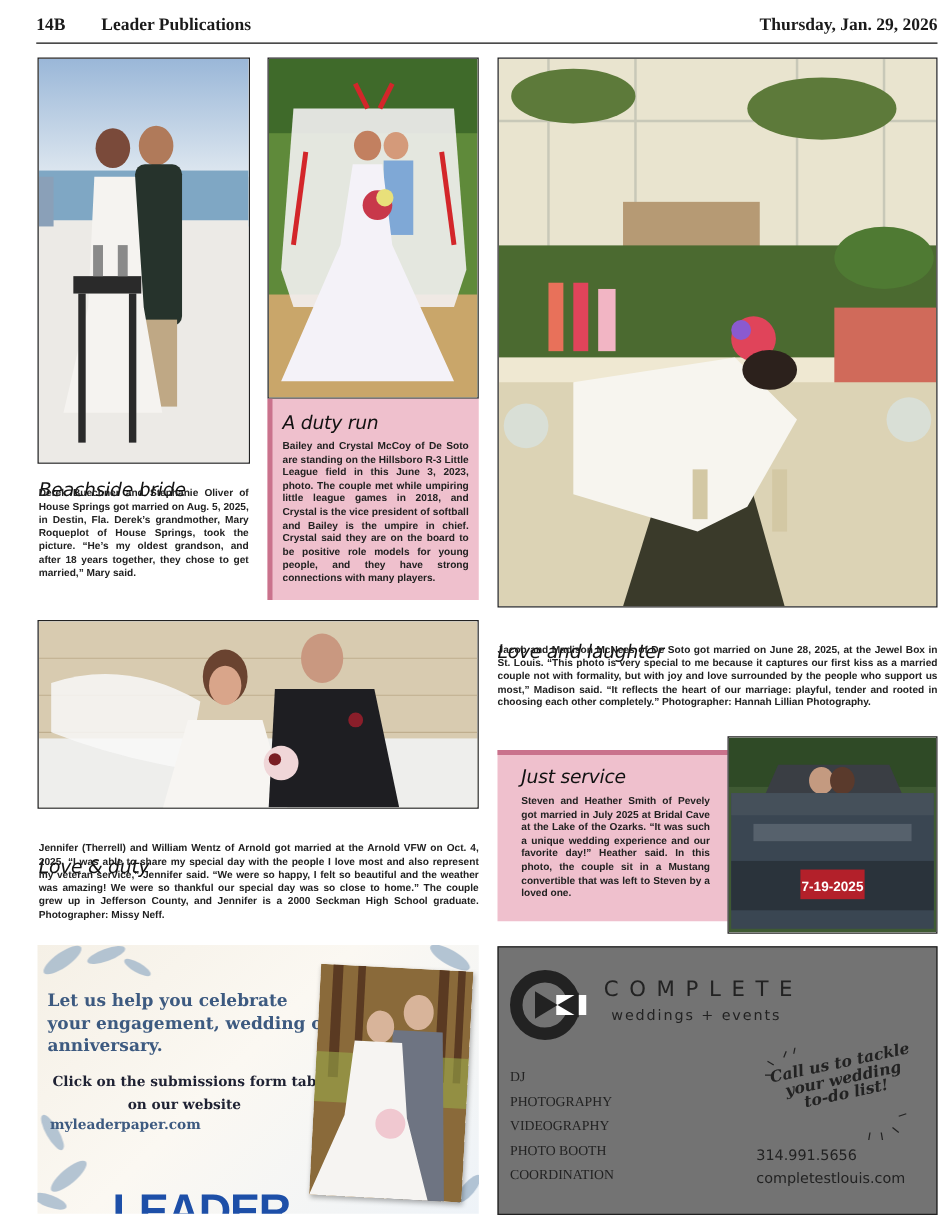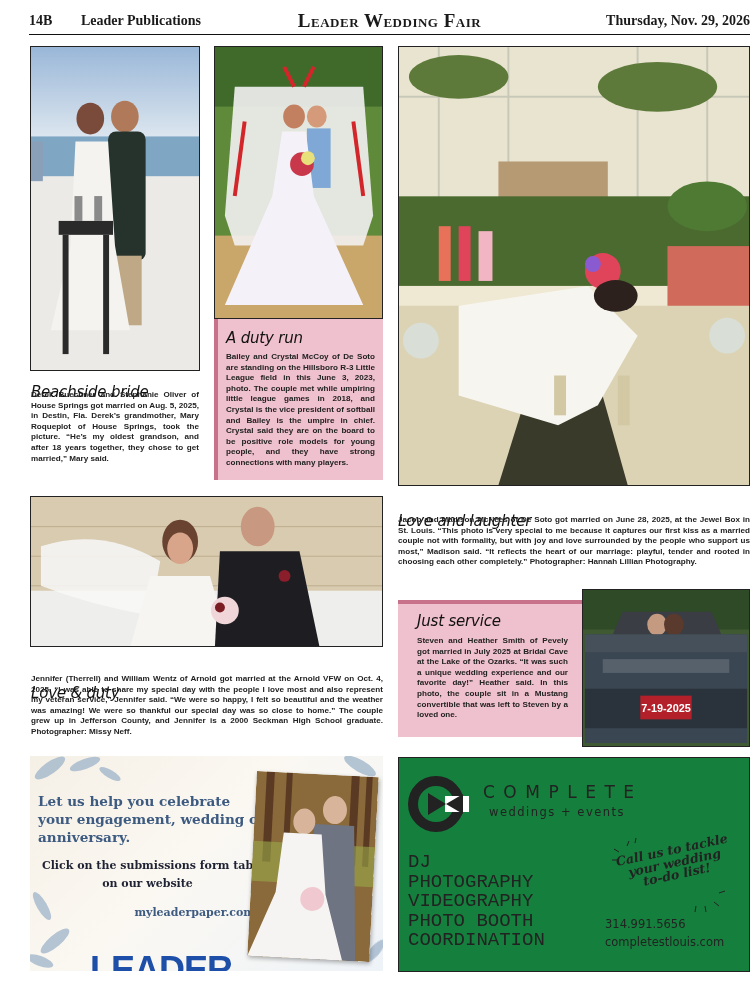--- a/index.html
+++ b/index.html
@@ -20,44 +20,43 @@
   .body-text { position: absolute; font-size: 8.1px; line-height: 10.6px; font-weight: bold; color: #222; text-align: justify; }
 
   .pink-box { position: absolute; background: #efc0cd; }
   .pink-left { border-left: 4px solid #c9728c; }
   .pink-top { border-top: 4px solid #c9728c; }
 
   
   .ad-left { position: absolute; left: 30px; top: 756px; width: 353px; height: 215px; background: linear-gradient(135deg, #f5f0e6 0%, #fbf8f2 45%, #eef3f8 100%); overflow: hidden; }
   .ad-l-head { position: absolute; left: 8px; top: 36px; width: 230px; font-family: "DejaVu Serif", serif; font-weight: bold; font-size: 13.6px; line-height: 18px; color: #3d5a80; }
   .ad-l-click { position: absolute; left: 10px; top: 101px; width: 215px; text-align: center; font-family: "DejaVu Serif", serif; font-weight: bold; font-size: 11px; line-height: 18px; color: #1f2233; }
-  .ad-l-url { position: absolute; left: 10px; top: 150px; width: 215px; text-align: right; font-family: "DejaVu Serif", serif; font-weight: bold; font-size: 11px; color: #3d5a80; }
+  .ad-l-url { position: absolute; left: 10px; top: 137px; width: 215px; text-align: left; font-family: "DejaVu Serif", serif; font-weight: bold; font-size: 11px; color: #3d5a80; }
   .leader-logo { position: absolute; left: 60px; top: 180px; width: 134px; height: 40px; margin-top: 12px; }
   .leader-word { position: absolute; left: 0; top: 0; font-family: "Liberation Sans", sans-serif; font-weight: bold; font-size: 36px; letter-spacing: -1px; color: #1d4fa8; transform: scaleY(1.05); }
   .leader-sub { position: absolute; left: 18px; top: 31px; width: 116px; height: 7px; background: #c9cfe8; font-size: 5px; text-align: center; font-weight: bold; color: #1d4fa8; line-height: 7px; }
   .ad-l-photo { position: absolute; left: 222px; top: 18px; width: 122px; height: 185px; transform: rotate(3deg); box-shadow: 1px 2px 4px rgba(0,0,0,0.3); overflow: hidden; }
 
   
-  .ad-right { position: absolute; left: 398px; top: 757px; width: 352px; height: 215px; border: 1.5px solid #222; background: #15803d; }
+  .ad-right { position: absolute; left: 398px; top: 757px; width: 352px; height: 215px; border: 1.5px solid #222; background: #737373; }
   .cmp-logo { position: absolute; left: 8px; top: 16px; width: 62px; height: 60px; }
   .cmp-name { position: absolute; left: 84px; top: 24px; font-family: "DejaVu Sans", sans-serif; font-size: 17px; letter-spacing: 8.5px; color: #222; }
   .cmp-tag { position: absolute; left: 90px; top: 47px; font-family: "DejaVu Sans", sans-serif; font-size: 11.5px; letter-spacing: 1.5px; color: #222; }
-  .cmp-services { position: absolute; left: 9px; top: 95px; font-family: Liberation Mono, monospace; font-size: 19px; line-height: 19.5px; color: #222; }
+  .cmp-services { position: absolute; left: 9px; top: 95px; font-family: Liberation Serif, serif; font-size: 11px; line-height: 19.5px; color: #222; }
   .cmp-call { position: absolute; left: 210px; top: 80px; width: 130px; height: 80px; }
   .cmp-call-text { position: absolute; left: 8px; top: 6px; width: 115px; text-align: center; font-family: "DejaVu Serif", serif; font-weight: bold; font-style: italic; font-size: 12.5px; line-height: 12.5px; color: #222; transform: rotate(-12deg); }
   .cmp-phone { position: absolute; left: 206px; top: 157px; font-family: "DejaVu Sans", sans-serif; font-size: 11.5px; line-height: 18px; color: #222; }
 </style>
 </head>
 <body>
 
 <div class="masthead">
   <span class="mh-page">14B</span>
   <span class="mh-pub">Leader Publications</span>
-  <span class="mh-title">Leader Wedding Fair</span>
-  <span class="mh-date">Thursday, Nov. 29, 2026</span>
+  <span class="mh-date">Thursday, Jan. 29, 2026</span>
 </div>
 
 <div class="photo" style="left:30px;top:46px;width:170px;height:325px;">
   <svg viewBox="0 0 170 325" preserveAspectRatio="none">
     <defs>
         <linearGradient id="sky1" x1="0" y1="0" x2="0" y2="1">
           <stop offset="0" stop-color="#9ab7d8"></stop>
           <stop offset="1" stop-color="#dfe8f0"></stop>
         </linearGradient>
       </defs>

